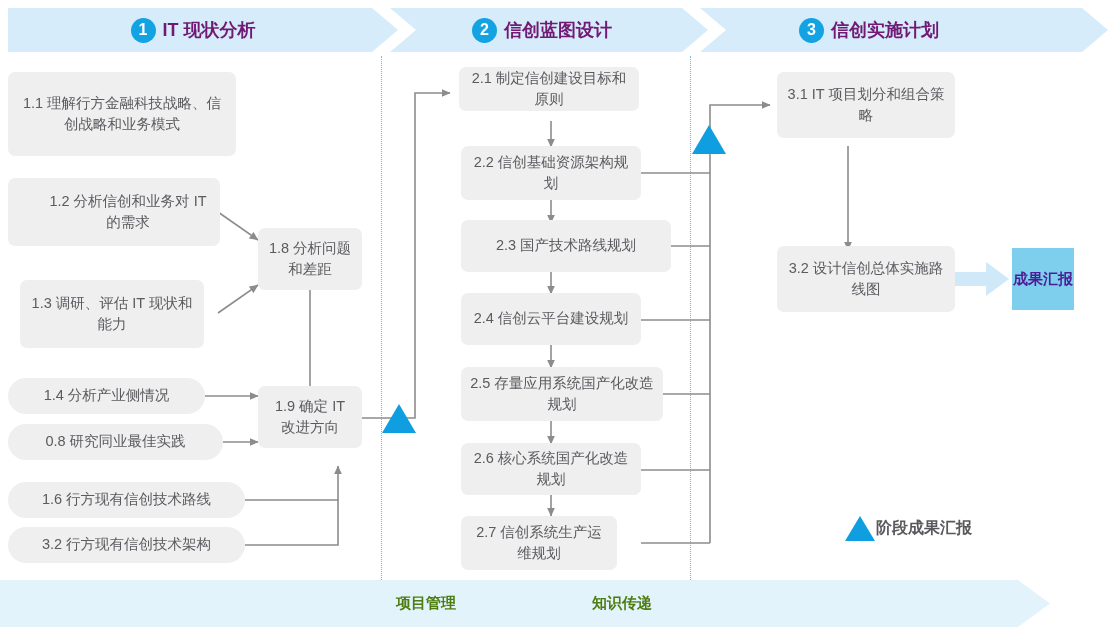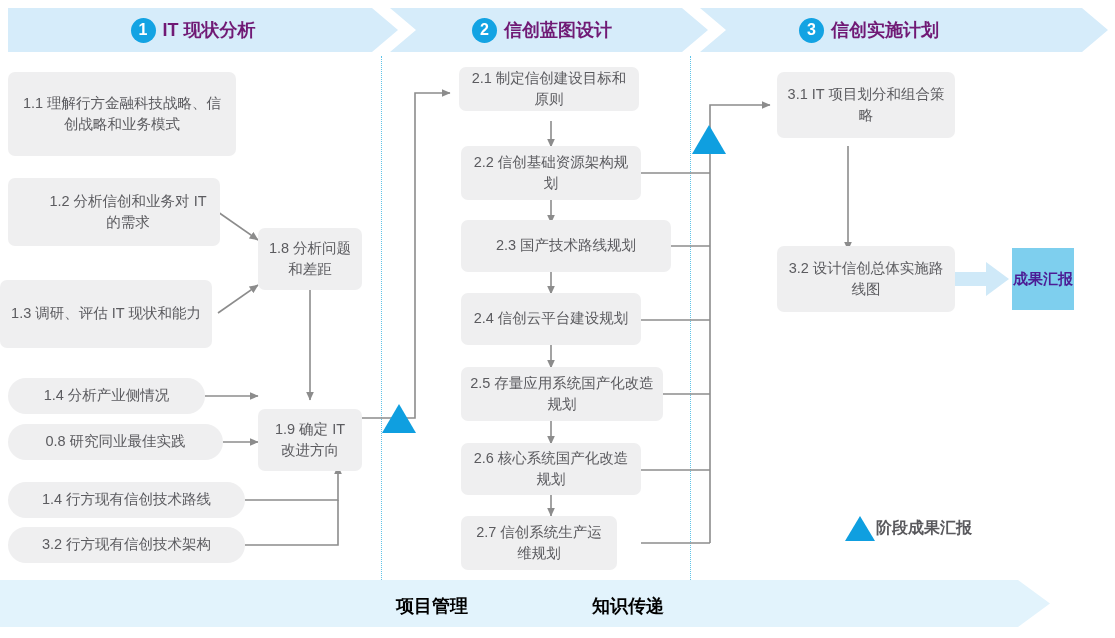--- a/index.html
+++ b/index.html
@@ -75,21 +75,21 @@
   #legend .legend-label { color: #59595d; font-size: 16px; font-weight: bold; white-space: nowrap; }
 
   
   #footer-band {
     position: absolute; left: 0px; top: 580px; width: 1050px; height: 47px;
     background: #e2f3fc;
     clip-path: polygon(0 0, 1018px 0, 1050px 23.5px, 1018px 47px, 0 47px);
   }
   .footer-label {
     position: absolute; top: 594px;
-    color: #000000; font-size: 18px; font-weight: bold; white-space: nowrap;
+    color: #4d7c0f; font-size: 15px; font-weight: bold; white-space: nowrap;
   }
 
   
   .divider {
     position: absolute; width: 0; top: 56px; height: 524px;
     border-left: 1.5px dotted #5ec3e8;
   }
 </style>
 </head>
 <body>
@@ -162,27 +162,27 @@
       <path d="M848,146 L848,250" marker-end="url(#ah)"></path>
     </g>
 
     <g fill="#cfe9f8">
       <path d="M953,272 L986,272 L986,262 L1009,279 L986,296 L986,286 L953,286 z"></path>
     </g>
   </svg>
 
   <div class="node" style="left:8px;  top:72px;  width:228px; height:84px;">1.1 理解行方金融科技战略、信创战略和业务模式</div>
   <div class="node" style="left:8px;  top:178px; width:212px; height:68px;padding-left:36px;">1.2 分析信创和业务对 IT 的需求</div>
-  <div class="node" style="left:0;  top:280px; width:212px; height:68px;">1.3 调研、评估 IT 现状和能力</div>
+  <div class="node" style="left:20px;  top:280px; width:184px; height:68px;">1.3 调研、评估 IT 现状和能力</div>
   <div class="node pill" style="left:8px;  top:378px; width:197px; height:36px;">1.4 分析产业侧情况</div>
   <div class="node pill" style="left:8px;  top:424px; width:215px; height:36px;">0.8 研究同业最佳实践</div>
-  <div class="node pill" style="left:8px;  top:482px; width:237px; height:36px;">1.4 行方现有信创技术路线</div>
+  <div class="node pill" style="left:8px;  top:482px; width:237px; height:36px;">1.6 行方现有信创技术路线</div>
   <div class="node pill" style="left:8px;  top:527px; width:237px; height:36px;">3.2 行方现有信创技术架构</div>
   <div class="node" style="left:258px; top:228px; width:104px; height:62px;">1.8 分析问题和差距</div>
-  <div class="node" style="left:258px; top:386px; width:104px; height:62px;margin-top:23px;">1.9 确定 IT 改进方向</div>
+  <div class="node" style="left:258px; top:386px; width:104px; height:62px;">1.9 确定 IT 改进方向</div>
 
   <div class="node" style="left:459px; top:67px;  width:180px; height:44px;">2.1 制定信创建设目标和原则</div>
   <div class="node" style="left:461px; top:146px; width:180px; height:54px;">2.2 信创基础资源架构规划</div>
   <div class="node" style="left:461px; top:220px; width:210px; height:52px;">2.3 国产技术路线规划</div>
   <div class="node" style="left:461px; top:293px; width:180px; height:52px;">2.4 信创云平台建设规划</div>
   <div class="node" style="left:461px; top:367px; width:202px; height:54px;">2.5 存量应用系统国产化改造规划</div>
   <div class="node" style="left:461px; top:443px; width:180px; height:52px;">2.6 核心系统国产化改造规划</div>
   <div class="node" style="left:461px; top:516px; width:156px; height:54px;">2.7 信创系统生产运维规划</div>
 
   <div class="node" style="left:777px; top:72px;  width:178px; height:66px;">3.1 IT 项目划分和组合策略</div>

